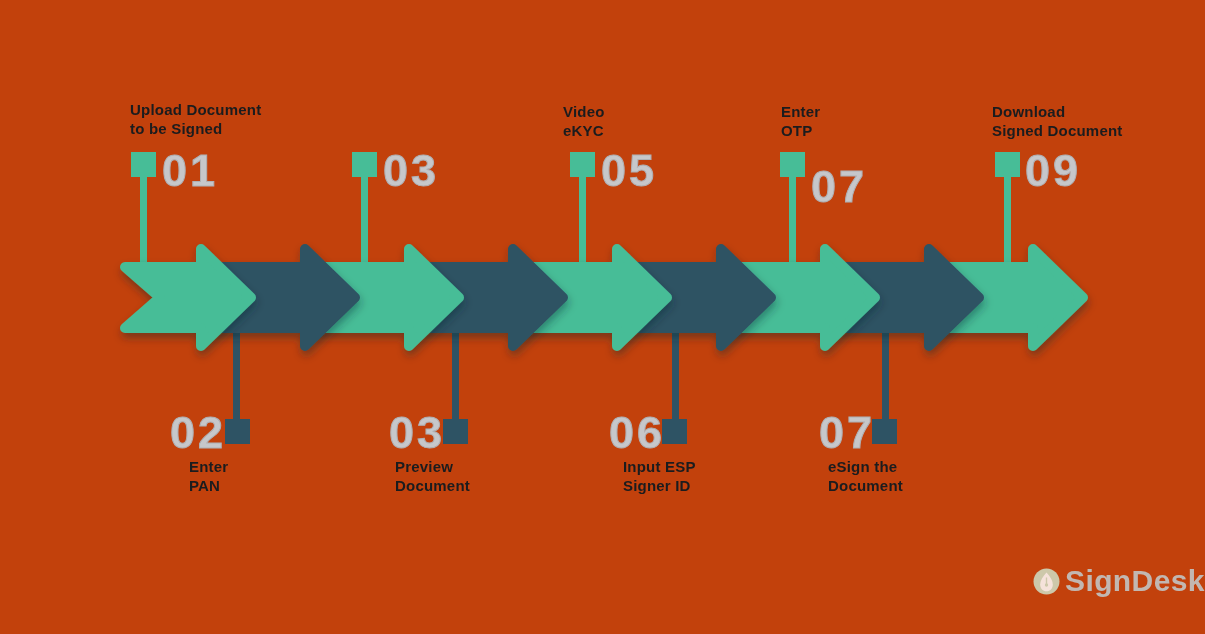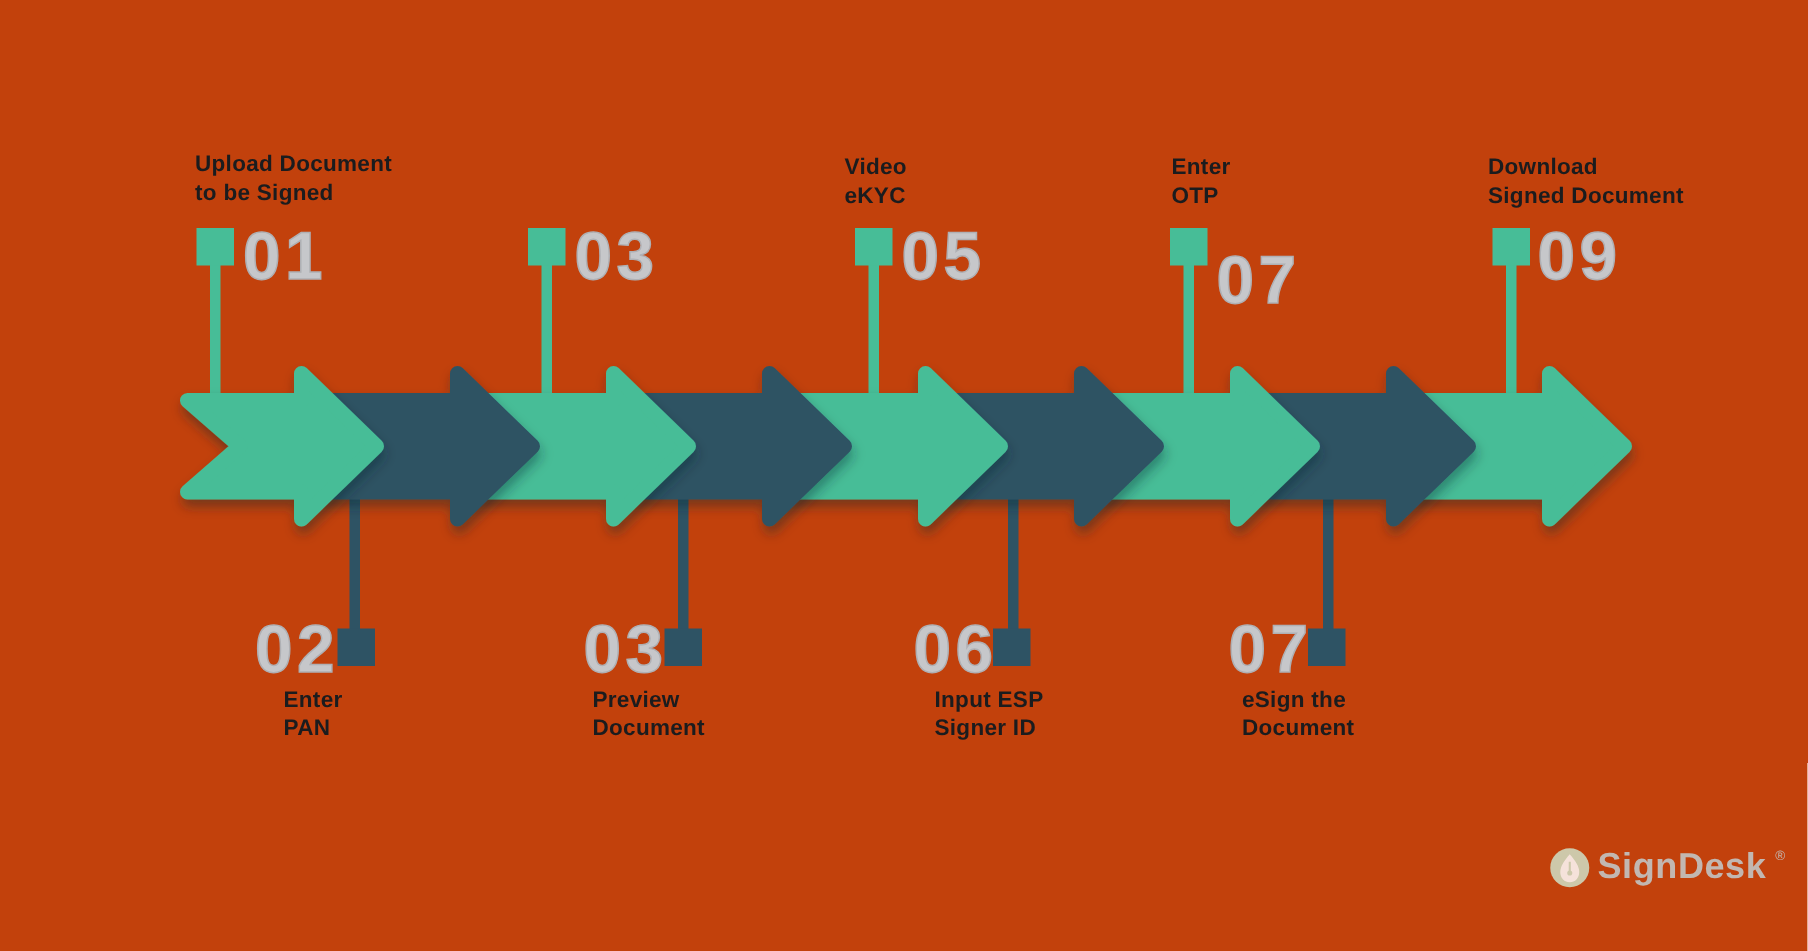--- a/index.html
+++ b/index.html
@@ -44,21 +44,21 @@
   #num4{left:389px;top:410px}   #lbl4{left:395px;top:457px}
   #num6{left:609px;top:410px}   #lbl6{left:623px;top:457px}
   #num8{left:819px;top:410px}   #lbl8{left:828px;top:457px}
 
   .logo{
     position:absolute;left:1033px;top:564px;z-index:3;
     display:flex;align-items:center;gap:5px;
     opacity:.85;
   }
   .logo-text{
-    font-size:24px;font-weight:700;letter-spacing:.4px;
+    font-size:30px;font-weight:700;letter-spacing:.4px;
     color:var(--logo_text);
   }
   .logo-reg{
     font-size:9px;color:var(--logo_text);
     position:relative;top:-8px;left:1px;font-weight:400;
   }
 </style>
 </head>
 <body>
 

